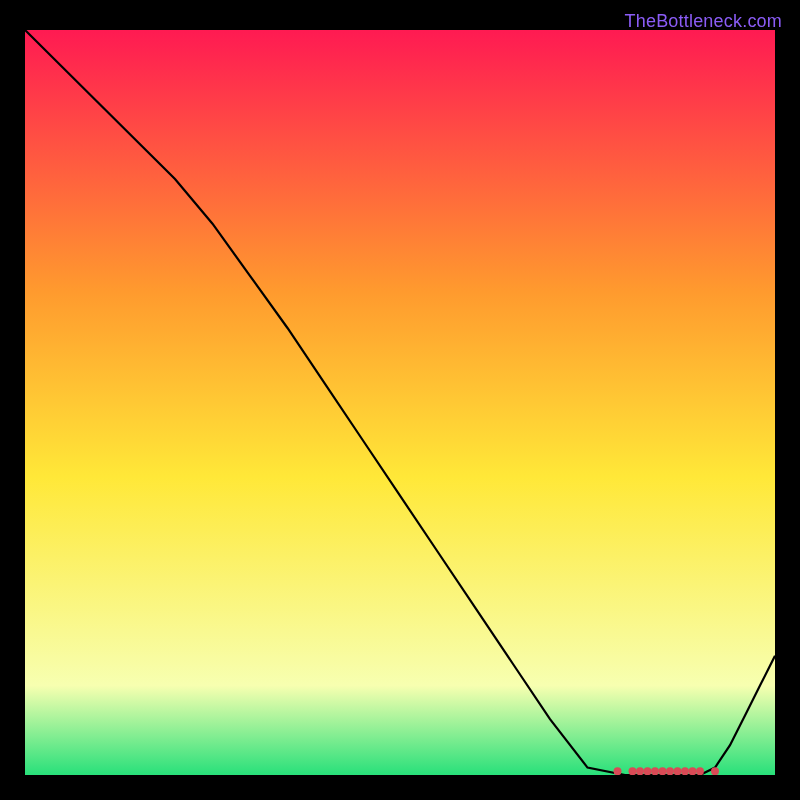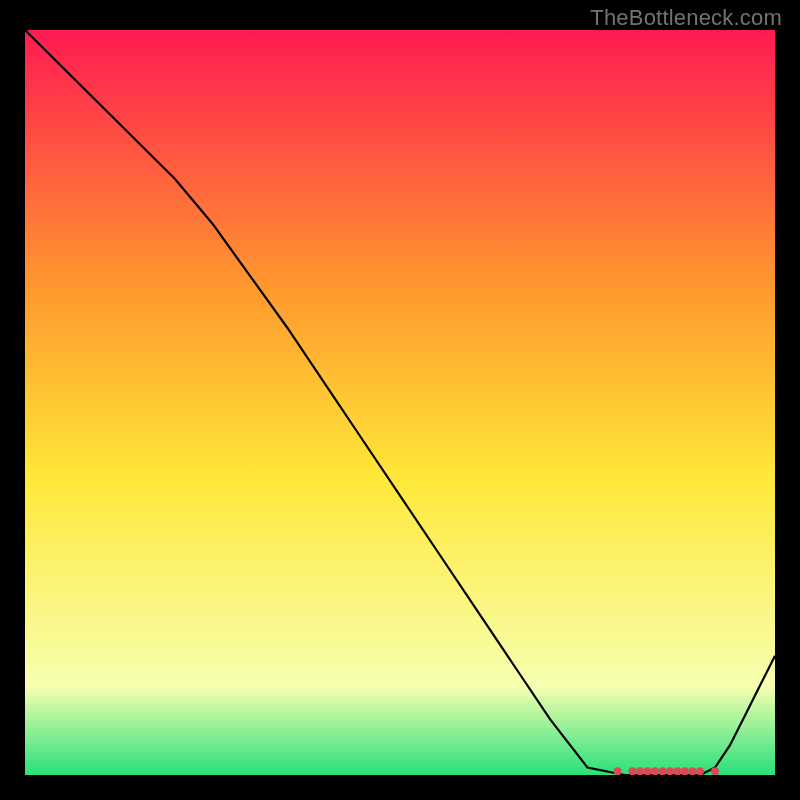--- a/index.html
+++ b/index.html
@@ -11,24 +11,24 @@
     overflow: hidden;
     font-family: Arial, Helvetica, sans-serif;
   }
   .page {
     position: relative;
     width: 800px;
     height: 800px;
   }
   .attribution {
     position: absolute;
-    top: 5px;
+    top: 11px;
     right: 18px;
-    color: #737373;
-    font-size: 22px;
+    color: #8b5cf6;
+    font-size: 18px;
     font-weight: 400;
     letter-spacing: 0.2px;
   }
   .plot-area {
     position: absolute;
     left: 25px;
     top: 30px;
     width: 750px;
     height: 745px;
     

